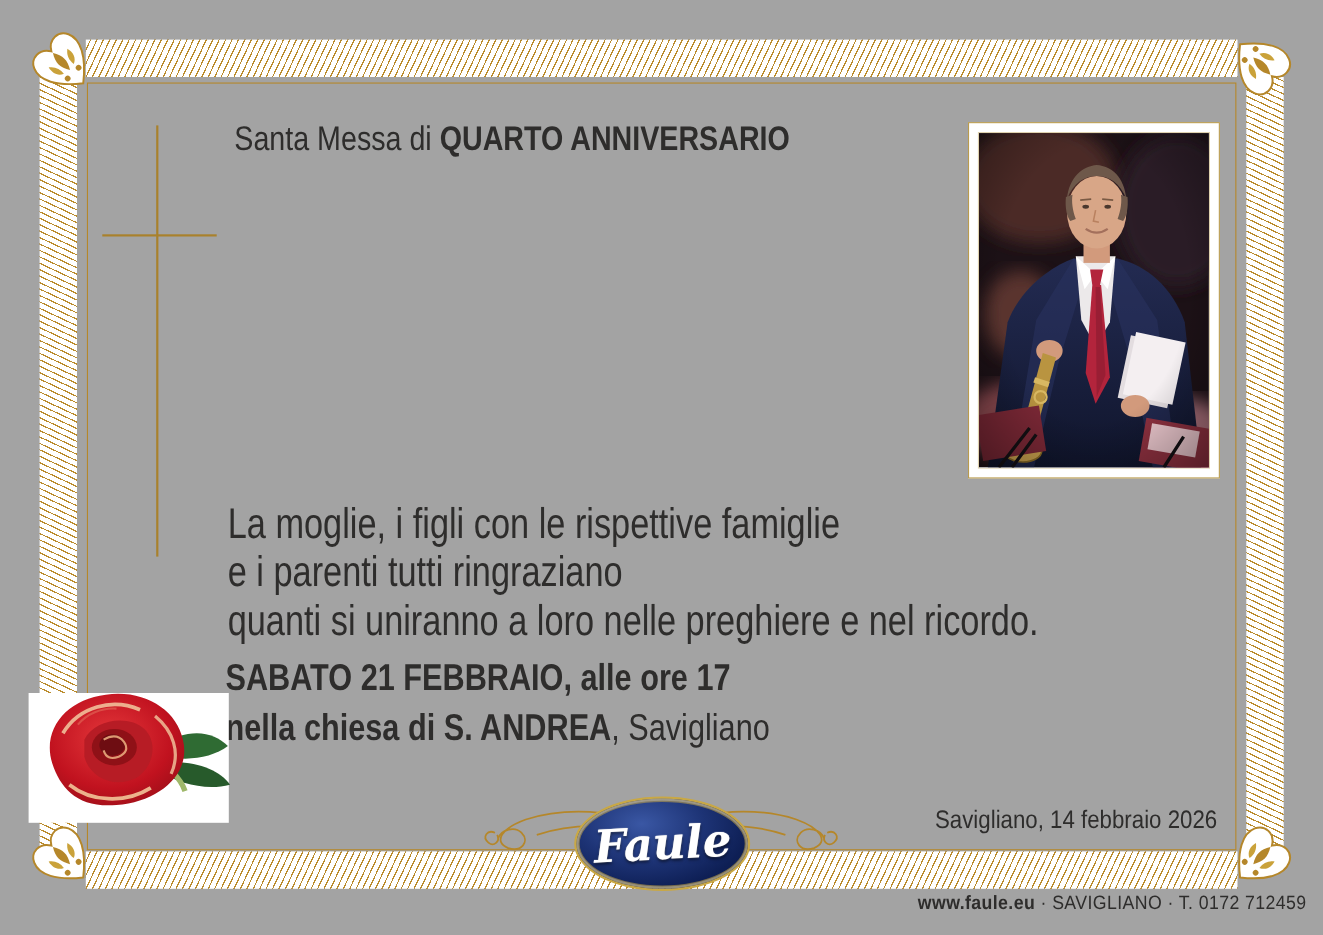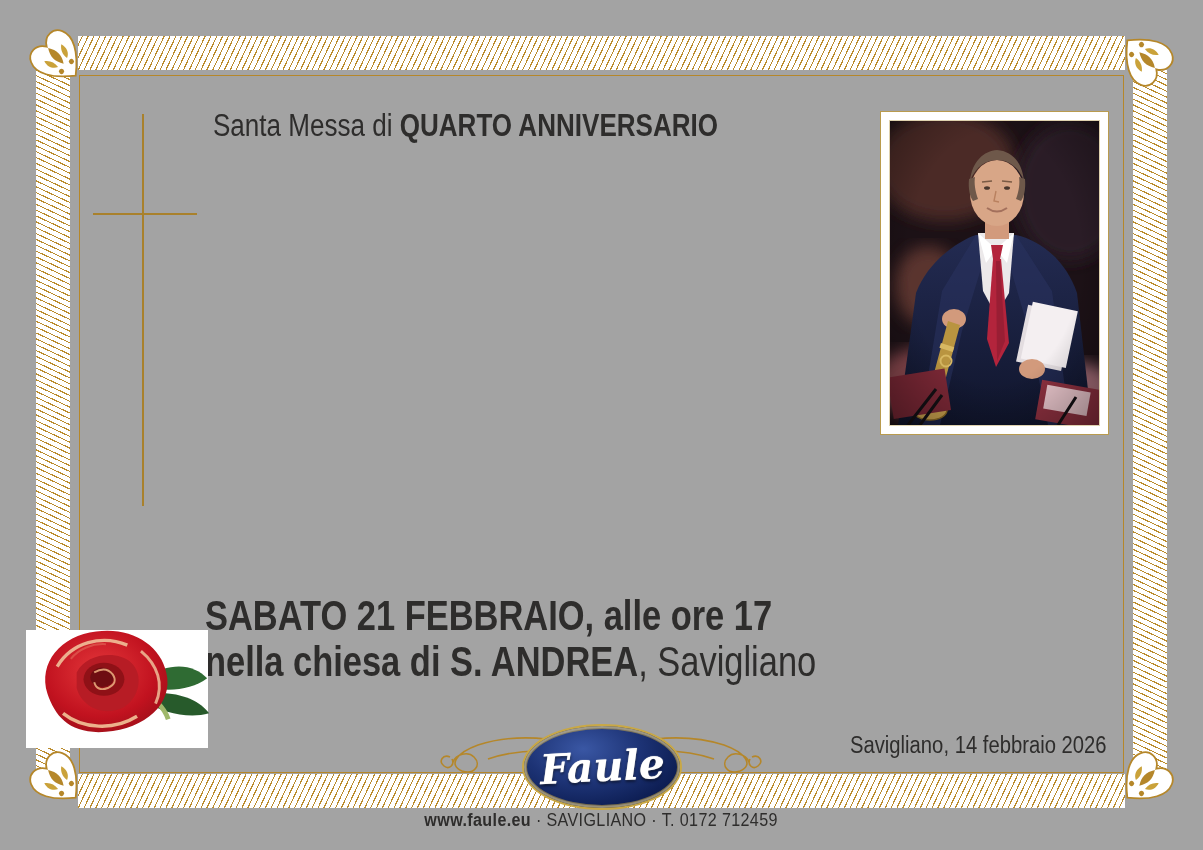--- a/index.html
+++ b/index.html
@@ -25,26 +25,26 @@
   
   .cross-v{position:absolute;left:142px;top:114px;width:2px;height:392px;background:#a9812c;z-index:1;}
   .cross-h{position:absolute;left:93px;top:213px;width:104px;height:2px;background:#a9812c;z-index:1;}
   
   .cond{display:inline-block;transform:scaleX(.84);transform-origin:0 0;white-space:nowrap;}
   .title{position:absolute;left:213px;top:108px;font-size:31px;line-height:36px;}
   .deceased{position:absolute;left:203px;top:160px;font-weight:bold;font-size:133px;line-height:139px;letter-spacing:-2px;}
   .deceased .cond{transform:scaleX(.85);}
   .message{position:absolute;left:207px;top:455px;font-size:39px;line-height:44px;}
   .message .cond{transform:scaleX(.80);}
-  .event{position:absolute;left:205px;top:593px;font-size:42px;line-height:46px;font-weight:bold;}
+  .event{position:absolute;left:205px;top:593px;font-size:34px;line-height:46px;font-weight:bold;}
   .event .cond{transform:scaleX(.82);}
   .event .reg{font-weight:normal;}
   .place-date{position:absolute;right:96px;top:732px;font-size:23px;text-align:left;}
   .place-date .cond{transform:scaleX(.88);transform-origin:100% 0;}
-  .footer-line{position:absolute;left:0;top:810px;width:100%;text-align:center;font-size:17.5px;letter-spacing:.4px;z-index:3;}
+  .footer-line{position:absolute;left:0;top:810px;width:100%;text-align:right;font-size:17.5px;letter-spacing:.4px;z-index:3;}
   .footer-line .cond{transform:scaleX(.92);transform-origin:50% 0;}
   
   .photo-frame{position:absolute;left:880px;top:111px;width:209px;height:304px;border:1px solid #b99b4e;
     padding:9px;background:#fff;z-index:2;}
   .photo-frame svg{display:block;box-shadow:0 0 0 1px rgba(185,155,78,.45);}
   
   .rose-backing{position:absolute;left:26px;top:630px;width:182px;height:118px;background:#fff;z-index:2;}
   .rose{position:absolute;left:28px;top:616px;z-index:3;}
   
   .flourish{position:absolute;left:420px;top:731px;z-index:2;}
@@ -171,20 +171,25 @@
         </g>
       <g transform="rotate(10 180 285)">
         <rect x="148" y="264" width="64" height="40" fill="#8f3140"></rect>
         <rect x="154" y="268" width="44" height="24" fill="#ecc8ce"></rect>
       </g>
       <path d="M18,304 L46,268 M30,304 L52,274 M168,304 L186,276" stroke="#141014" stroke-width="3" fill="none"></path>
       <rect width="209" height="304" fill="url(#vign)"></rect>
     </svg>
   </div>
 
+  <div class="message">
+    <span class="cond">La moglie, i figli con le rispettive famiglie</span><br>
+    <span class="cond">e i parenti tutti ringraziano</span><br>
+    <span class="cond">quanti si uniranno a loro nelle preghiere e nel ricordo.</span>
+  </div>
 
   <div class="event">
     <span class="cond">SABATO 21 FEBBRAIO, alle ore 17</span><br>
     <span class="cond">
       <span>nella chiesa di S. ANDREA</span><span class="reg">, Savigliano</span>
     </span>
   </div>
 
   <div class="place-date">
     <span class="cond">Savigliano, 14 febbraio 2026</span>

